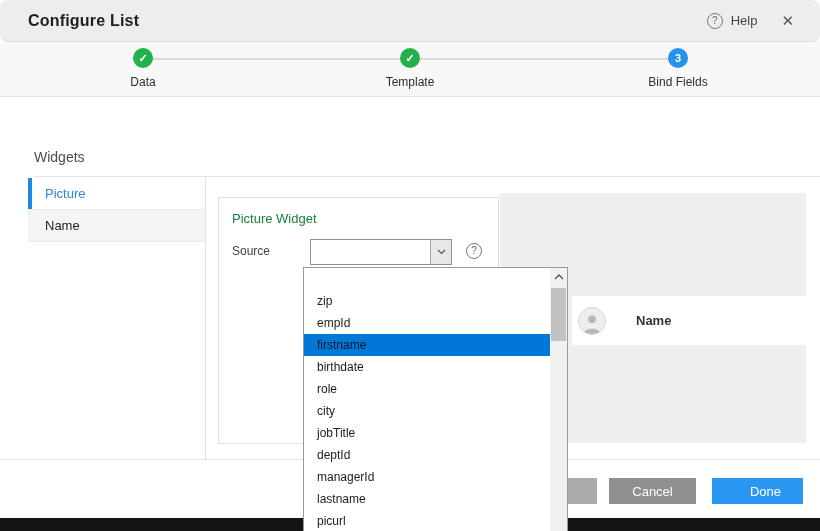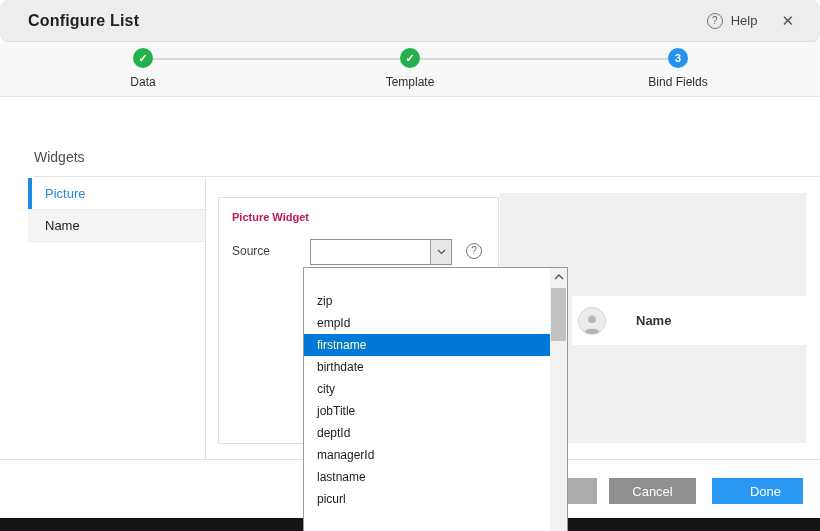--- a/index.html
+++ b/index.html
@@ -48,21 +48,21 @@
   .sidebar-item { height:32px; display:flex; align-items:center; padding-left:17px;
     border-bottom:1px solid #eaeaea; font-size:13px; color:#222; position:relative; cursor:pointer; }
   .sidebar-item.selected { color:#2b87e2; }
   .sidebar-item.selected::before { content:""; position:absolute; left:0; top:0; bottom:0;
     width:4px; background:#1e88e5; }
   .sidebar-item.shaded { background:#f4f4f4; }
 
   
   .panel { position:absolute; left:218px; top:197px; width:281px; height:247px;
     background:#fff; border:1px solid #e0e0e0; }
-  .panel-title { position:absolute; left:13px; top:13px; font-size:11px; color:#be185d;font-weight:bold; }
+  .panel-title { position:absolute; left:13px; top:13px; font-size:13px; color:#15803d; }
   .source-label { position:absolute; left:13px; top:46px; font-size:12px; color:#3f3f3f; }
   .combobox { position:absolute; left:91px; top:41px; width:142px; height:26px;
     background:#fff; border:1px solid #919191; display:flex; }
   .combobox .value { flex:1; font-size:12px; color:#222; padding:5px 0 0 6px; }
   .combobox .arrow-btn { width:21px; background:#e8e8e8; border-left:1px solid #a3a3a3;
     display:flex; align-items:center; justify-content:center; cursor:pointer; }
   .panel .qcircle { position:absolute; left:247px; top:45px; }
 
   
   .preview { position:absolute; left:500px; top:193px; width:306px; height:250px; background:#efefef; }
@@ -84,21 +84,21 @@
   .btn.done   { left:712px; width:91px; background:#2a97f2;padding-left:16px; }
 
   .bottom-bar { position:absolute; left:0; top:518px; width:820px; height:13px; background:#151515; }
 
   
   .dropdown { position:absolute; left:303px; top:267px; width:265px; height:268px;
     background:#fff; border:1px solid #999; z-index:20; }
   .dd-list { position:absolute; left:0; top:0; right:17px; }
   .dd-row { height:22px; display:flex; align-items:center; padding-left:13px;
     font-size:12px; color:#1c1c1c; cursor:pointer; }
-  .dd-row.selected { background:#0078d7; color:#fef9c3; }
+  .dd-row.selected { background:#0078d7; color:#0f172a; }
   .dd-scrollbar { position:absolute; right:0; top:0; bottom:0; width:17px; background:#f1f1f1; }
   .dd-up { height:18px; display:flex; align-items:center; justify-content:center; cursor:pointer; }
   .dd-thumb { position:absolute; left:1px; right:1px; top:20px; height:53px; background:#c2c2c2; cursor:pointer; }
 </style>
 </head>
 <body>
 
 <div class="app">
 
   <div class="titlebar">
@@ -172,20 +172,21 @@
 
   <div class="bottom-bar"></div>
 
   <div class="dropdown">
     <div class="dd-list">
       <div class="dd-row"></div>
       <div class="dd-row">zip</div>
       <div class="dd-row">empId</div>
       <div class="dd-row selected">firstname</div>
       <div class="dd-row">birthdate</div>
+      <div class="dd-row">role</div>
       <div class="dd-row">city</div>
       <div class="dd-row">jobTitle</div>
       <div class="dd-row">deptId</div>
       <div class="dd-row">managerId</div>
       <div class="dd-row">lastname</div>
       <div class="dd-row">picurl</div>
     </div>
     <div class="dd-scrollbar">
       <div class="dd-up">
         <svg width="10" height="6" viewBox="0 0 10 6">

